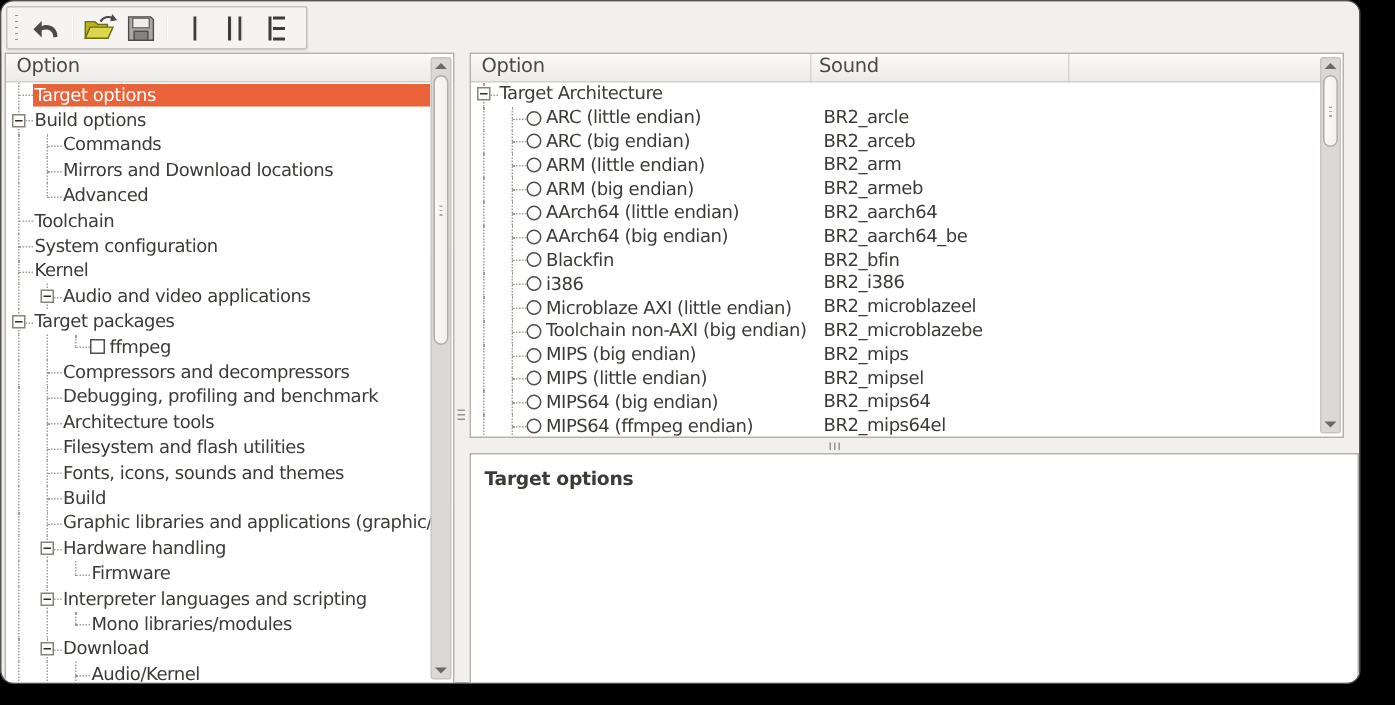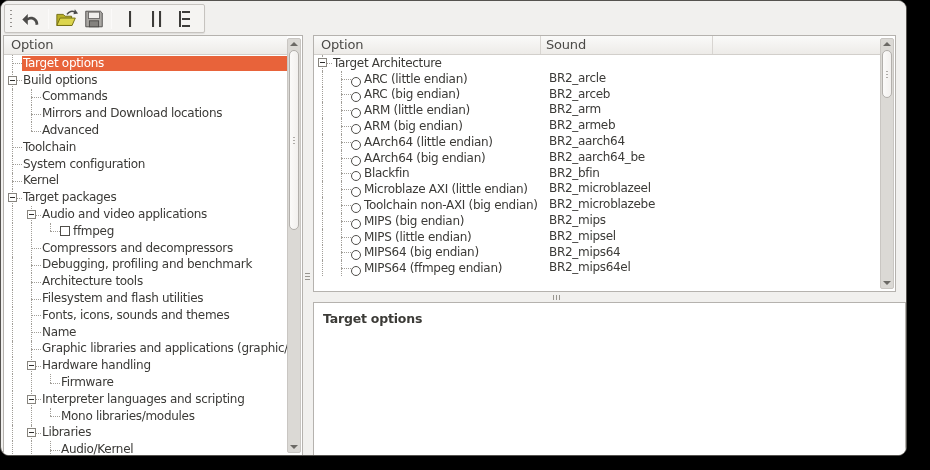--- a/index.html
+++ b/index.html
@@ -30,21 +30,21 @@
   .phead { position:absolute; left:0; top:0; right:15px; height:19px;
            background:linear-gradient(#fafaf9,#edebe8); border-bottom:1px solid #d2cfcb;
            display:flex; font-size:13px; color:#4b4a47; letter-spacing:-0.2px; }
   .hcell { line-height:18px; padding-left:7px; border-right:1px solid #d8d5d1; height:100%; }
   .hfill { flex:1; border-right:none; }
 
   .tree { position:absolute; left:0; top:19px; right:15px; bottom:0; overflow:hidden;
           padding-left:5px; font-size:12px; color:#3b3a37; letter-spacing:-0.3px; }
   .trow { display:flex; align-items:center; position:relative; white-space:nowrap; }
   #ltree .trow { height:16.8px; }
-  #rtree .trow { height:15.8px;align-items:flex-end; }
+  #rtree .trow { height:15.8px; }
   .tg, .conn { width:19px; align-self:stretch; position:relative; flex:none; }
   .conn { width:13px; }
   .tg.v::before { content:''; position:absolute; left:3px; top:0; bottom:0; border-left:1px dotted #a19e98; }
   .conn::before { content:''; position:absolute; left:3px; top:0; bottom:0; border-left:1px dotted #a19e98; }
   .conn.last::before { bottom:50%; }
   .conn::after { content:''; position:absolute; left:3px; width:10px; top:50%; border-top:1px dotted #a19e98; }
   .exp { position:absolute; left:-1px; top:50%; margin-top:-4.5px; width:9px; height:9px;
          background:#fdfdfc; border:1px solid #87847e; z-index:2; }
   .exp::after { content:''; position:absolute; left:1px; right:1px; top:3px; border-top:1px solid #2e2d2b; }
   .checkbox, .radio { width:10px; height:10px; border:1px solid #504e4a; background:#fff;
@@ -170,31 +170,31 @@
           </div>
           <div class="trow">
             <span class="conn"></span>
             <span class="tlabel">System configuration</span>
           </div>
           <div class="trow">
             <span class="conn"></span>
             <span class="tlabel">Kernel</span>
           </div>
           <div class="trow">
+            <span class="tg v"></span>
+            <span class="conn">
+              <span class="exp"></span>
+            </span>
+            <span class="tlabel">Audio and video applications</span>
+          </div>
+          <div class="trow">
             <span class="conn">
               <span class="exp"></span>
             </span>
             <span class="tlabel">Target packages</span>
-          </div>
-          <div class="trow">
-            <span class="tg v"></span>
-            <span class="conn">
-              <span class="exp"></span>
-            </span>
-            <span class="tlabel">Audio and video applications</span>
           </div>
           <div class="trow">
             <span class="tg v"></span>
             <span class="tg v"></span>
             <span class="conn last"></span>
             <span class="checkbox"></span>
             <span class="tlabel">ffmpeg</span>
           </div>
           <div class="trow">
             <span class="tg v"></span>
@@ -217,21 +217,21 @@
             <span class="tlabel">Filesystem and flash utilities</span>
           </div>
           <div class="trow">
             <span class="tg v"></span>
             <span class="conn"></span>
             <span class="tlabel">Fonts, icons, sounds and themes</span>
           </div>
           <div class="trow">
             <span class="tg v"></span>
             <span class="conn"></span>
-            <span class="tlabel">Name</span>
+            <span class="tlabel">Build</span>
           </div>
           <div class="trow">
             <span class="tg v"></span>
             <span class="conn"></span>
             <span class="tlabel">Graphic libraries and applications (graphic/te</span>
           </div>
           <div class="trow">
             <span class="tg v"></span>
             <span class="conn">
               <span class="exp"></span>
@@ -255,21 +255,21 @@
             <span class="tg v"></span>
             <span class="tg v"></span>
             <span class="conn last"></span>
             <span class="tlabel">Mono libraries/modules</span>
           </div>
           <div class="trow">
             <span class="tg v"></span>
             <span class="conn">
               <span class="exp"></span>
             </span>
-            <span class="tlabel">Libraries</span>
+            <span class="tlabel">Download</span>
           </div>
           <div class="trow">
             <span class="tg v"></span>
             <span class="tg v"></span>
             <span class="conn"></span>
             <span class="tlabel">Audio/Kernel</span>
           </div>
         </div>
       <div class="vsb">
         <span class="sar up"></span>
@@ -341,20 +341,27 @@
             <span class="tg v"></span>
             <span class="conn"></span>
             <span class="radio"></span>
             <span class="tlabel">Blackfin</span>
             <span class="tname">BR2_bfin</span>
           </div>
           <div class="trow">
             <span class="tg v"></span>
             <span class="conn"></span>
             <span class="radio"></span>
+            <span class="tlabel">i386</span>
+            <span class="tname">BR2_i386</span>
+          </div>
+          <div class="trow">
+            <span class="tg v"></span>
+            <span class="conn"></span>
+            <span class="radio"></span>
             <span class="tlabel">Microblaze AXI (little endian)</span>
             <span class="tname">BR2_microblazeel</span>
           </div>
           <div class="trow">
             <span class="tg v"></span>
             <span class="conn"></span>
             <span class="radio"></span>
             <span class="tlabel">Toolchain non-AXI (big endian)</span>
             <span class="tname">BR2_microblazebe</span>
           </div>

